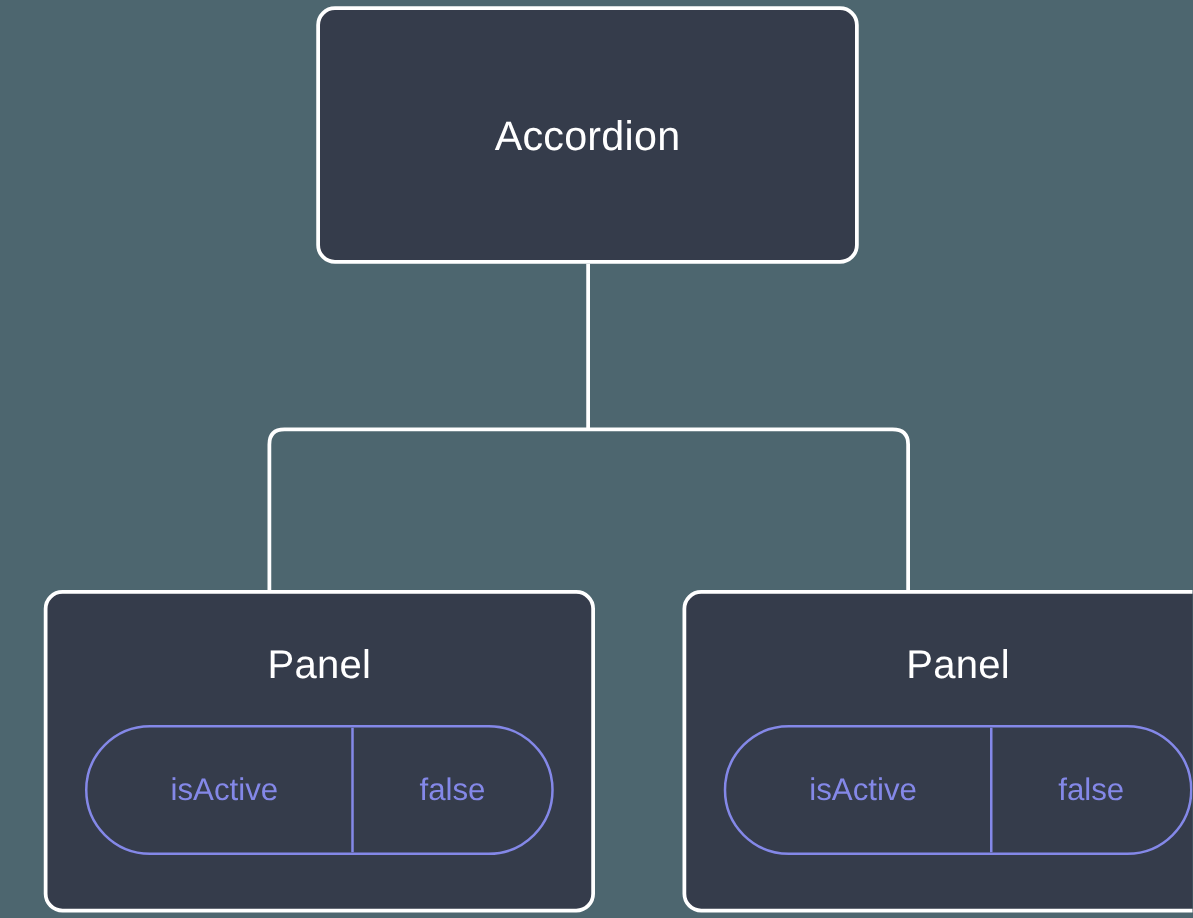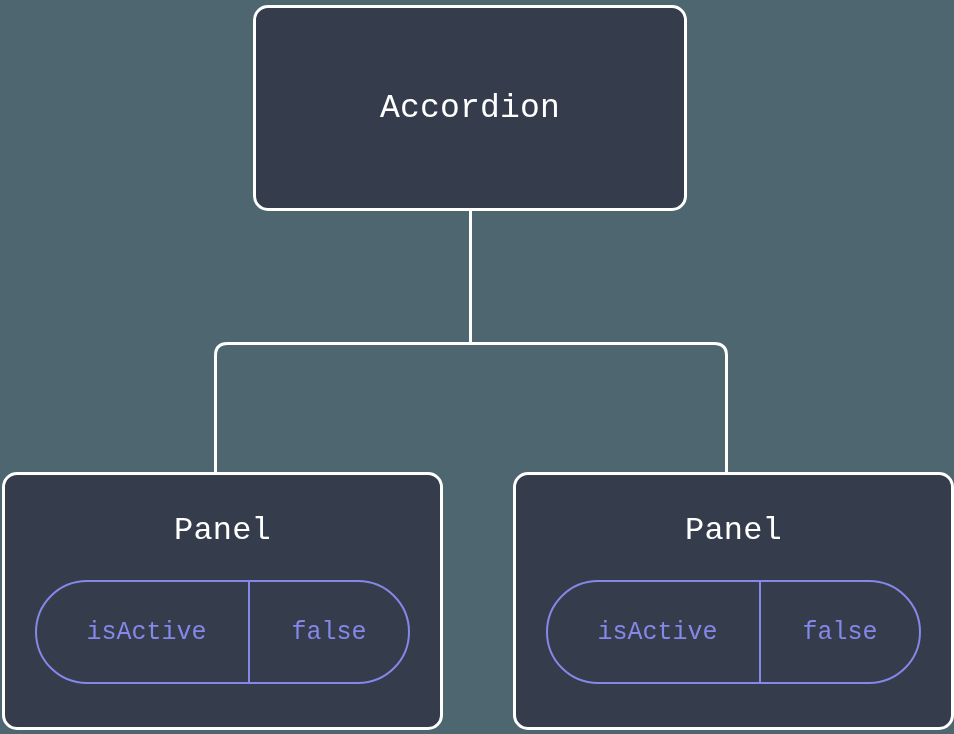--- a/index.html
+++ b/index.html
@@ -15,21 +15,20 @@
     background: #4d666f;
     font-family: "Liberation Sans", sans-serif;
     position: relative;
   }
 
   #canvas {
     position: absolute;
     inset: 0;
     width: 954px;
     height: 734px;
-    font-family: Liberation Mono, monospace;
   }
 
   
   #connectors {
     position: absolute;
     left: 0;
     top: 0;
     width: 954px;
     height: 734px;
     pointer-events: none;
@@ -52,20 +51,21 @@
     width: 434px;
     height: 206px;
     justify-content: center;
   }
 
   .node-child {
     top: 472px;
     height: 258px;
     justify-content: flex-start;
     padding-top: 40px;
+    margin-left: 33px;
   }
 
   .node-child-left  { left: 2px;   width: 441px; }
   .node-child-right { left: 513px; width: 441px; }
 
   .node-title {
     color: #ffffff;
     font-size: 32px;
     font-weight: 400;
     letter-spacing: 0.2px;

